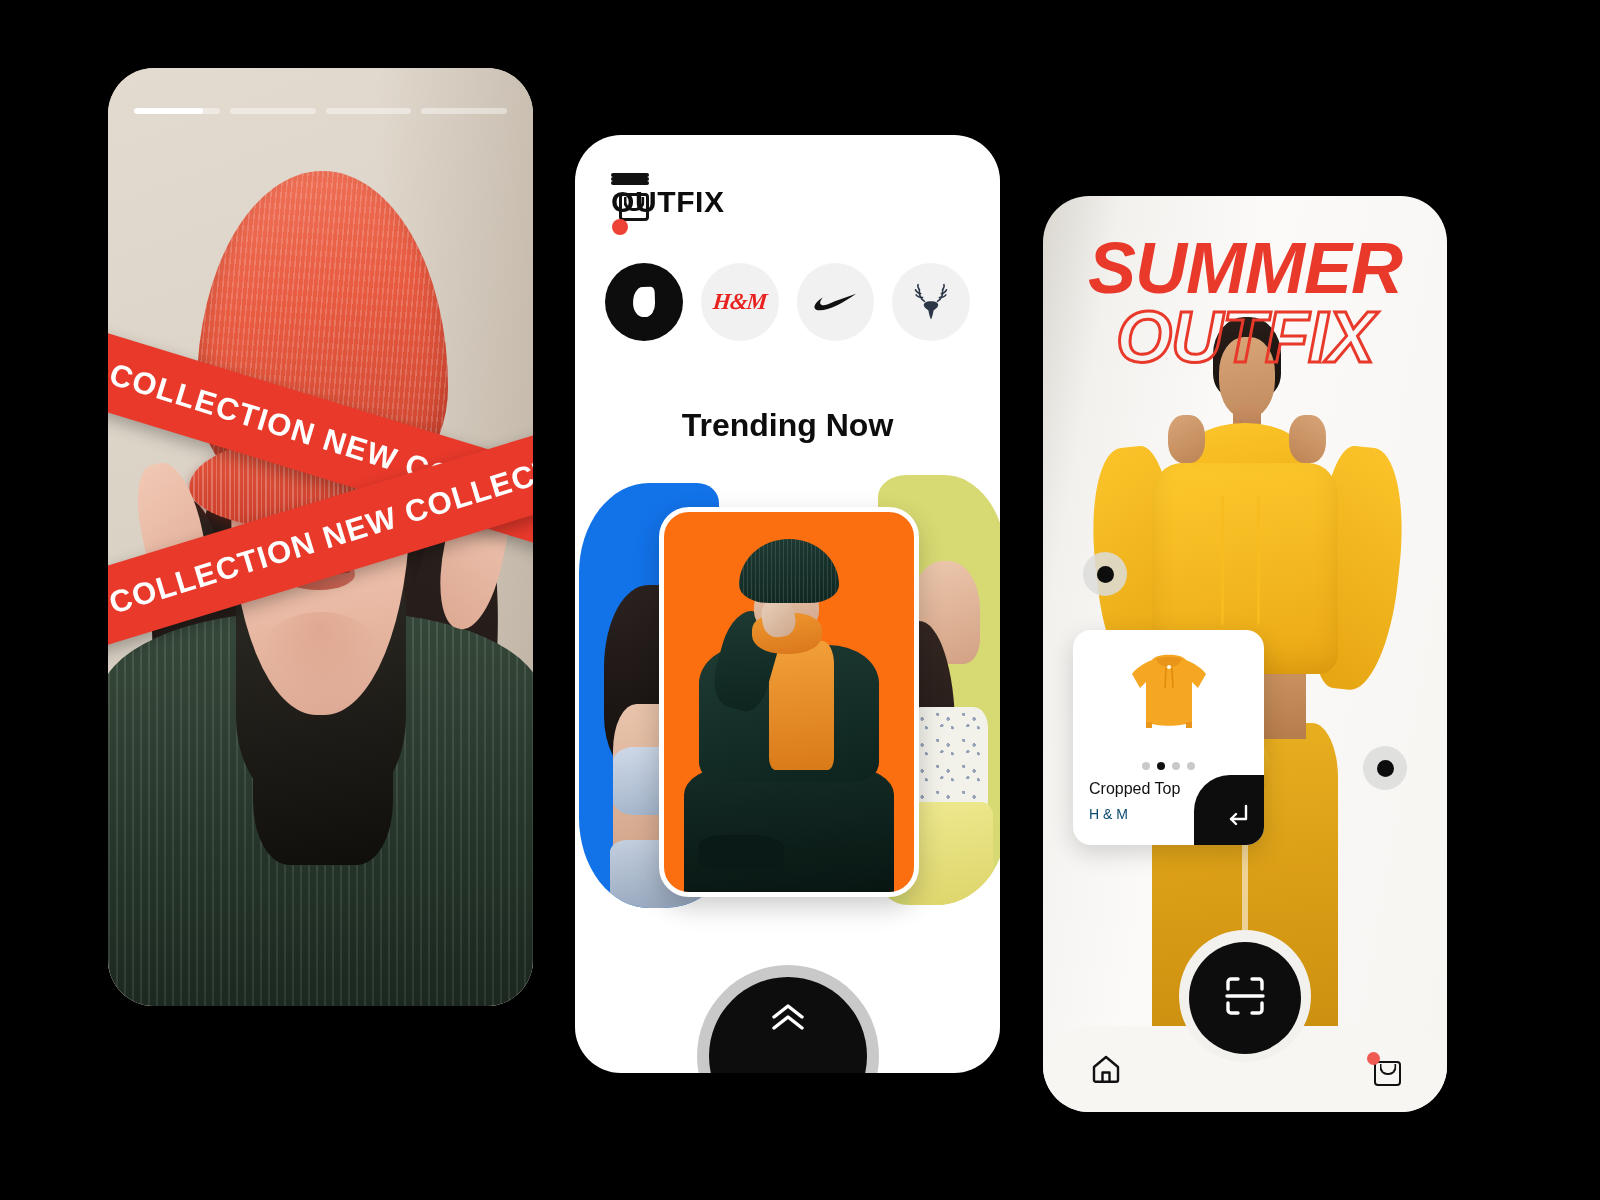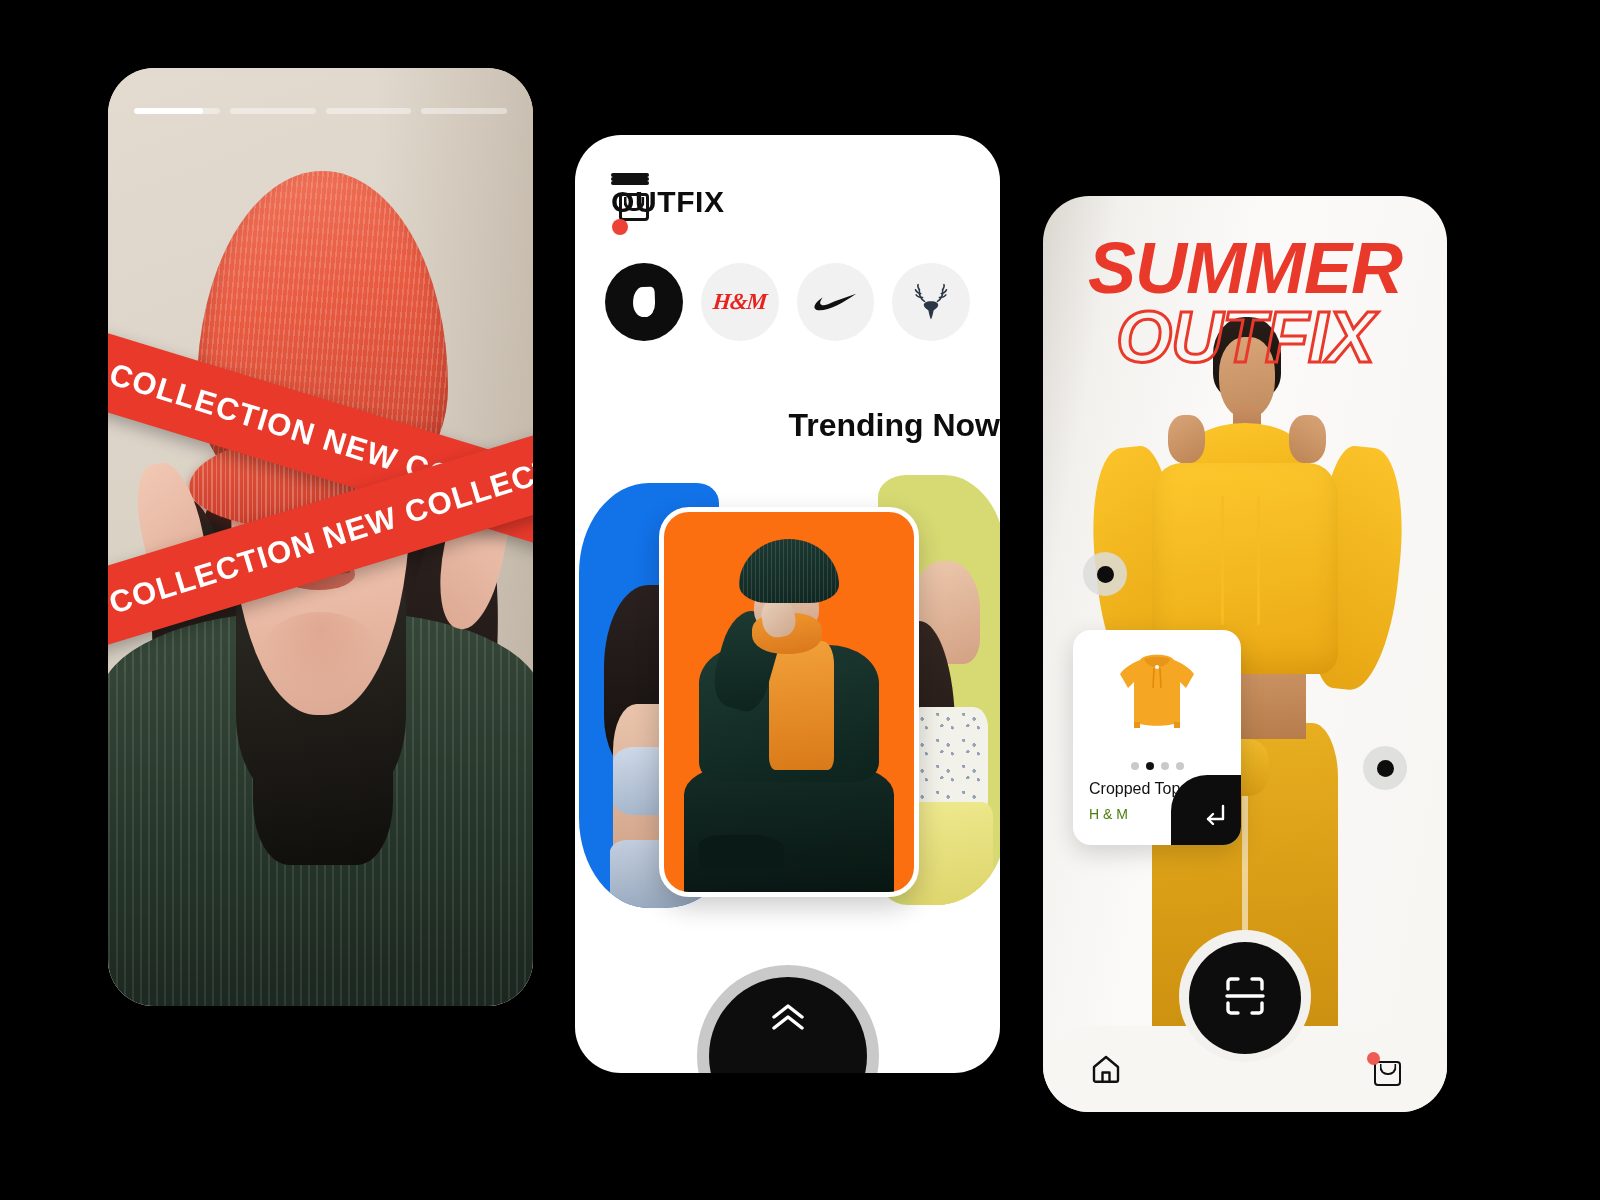--- a/index.html
+++ b/index.html
@@ -104,21 +104,21 @@
   .flame { width:22px; height:30px; background:#fff;
            border-radius:50% 4px 50% 50%/60% 20% 50% 50%; transform:rotate(-2deg); position:relative; }
   .flame::after { content:""; position:absolute; left:3px; bottom:0; width:17px; height:17px;
            background:#fff; border-radius:50%; }
   .hm { color:#e8231f; font-weight:700; font-style:italic; font-size:23px;
         font-family:"Liberation Serif", serif; letter-spacing:-1px; transform:skewX(-6deg); }
   .swoosh { width:44px; height:20px; position:relative; }
   .swoosh svg { width:100%; height:100%; display:block; }
   .stag svg { width:42px; height:40px; display:block; }
 
-  .p2-section-title { position:absolute; top:272px; left:0; right:0; text-align:right;
+  .p2-section-title { position:absolute; top:272px; left:0; right:0; text-align:center;
                       font-size:32px; font-weight:700; color:#0d0d0d; }
 
   
   .carousel { position:absolute; top:340px; left:0; right:0; height:440px; }
   .blob { position:absolute; overflow:hidden; }
   .blob-left { left:4px; top:8px; width:140px; height:425px; background:#1272e8;
                border-radius:70px 22px 56px 70px/90px 20px 40px 90px; }
   .blob-right { right:-6px; top:0; width:128px; height:430px; background:#d7da72;
                 border-radius:28px 62px 70px 30px/22px 84px 80px 30px; }
   .card-center { position:absolute; left:84px; top:32px; width:260px; height:390px;
@@ -214,30 +214,30 @@
              background:linear-gradient(175deg,#cf9665,#b67c4b); }
   .m-pants { position:absolute; left:27%; top:52%; width:46%; height:48%;
              background:linear-gradient(175deg,#e9b021 0%,#d79a14 50%,#c58a0f 100%);
              border-radius:14% 14% 0 0; }
   .m-pants::after { content:""; position:absolute; left:48.5%; top:18%; width:3%; height:82%;
              background:rgba(255,255,255,.55); }
   .m-tie { position:absolute; left:44%; top:54%; width:12%; height:7%;
            background:linear-gradient(180deg,#f0bb2b,#d89c14); border-radius:40%; }
 
   
-  .prod-card { position:absolute; left:30px; top:434px; width:168px; height:215px;
+  .prod-card { position:absolute; left:30px; top:434px; width:191px; height:215px;
                background:#fff; border-radius:18px 18px 18px 18px; overflow:hidden;
                box-shadow:0 8px 24px rgba(0,0,0,.16); z-index:6; }
   .prod-img { position:absolute; left:0; right:0; top:10px; height:118px; }
   .hoodie-g { position:absolute; left:50%; top:8px; transform:translateX(-50%); width:86px; height:100px; }
   .dots { position:absolute; left:0; right:0; top:132px; display:flex; gap:7px; justify-content:center; }
   .dot { width:8px; height:8px; border-radius:50%; background:#c9c9c9; }
   .dot.on { background:#111; }
   .prod-name { position:absolute; left:16px; top:150px; font-size:16px; font-weight:400; color:#111; }
-  .prod-brand{ position:absolute; left:16px; top:176px; font-size:14px; color:#4d7c0f; }
+  .prod-brand{ position:absolute; left:16px; top:176px; font-size:14px; color:#0c4a6e; }
   .corner-btn { position:absolute; right:-2px; bottom:-2px; width:72px; height:72px;
                 background:#0d0d0d; border-radius:50% 0 18px 0; cursor:pointer;
                 display:flex; align-items:center; justify-content:center; padding:14px 0 0 14px; }
 
   
   .side-handle { position:absolute; width:44px; height:44px; border-radius:50%;
                  background:rgba(220,220,218,.85); display:flex; align-items:center; justify-content:center; z-index:7; }
   .side-handle i { width:17px; height:17px; border-radius:50%; background:#0d0d0d; display:block; }
   #handle-l { left:40px; top:356px; }
   #handle-r { right:40px; top:550px; }

